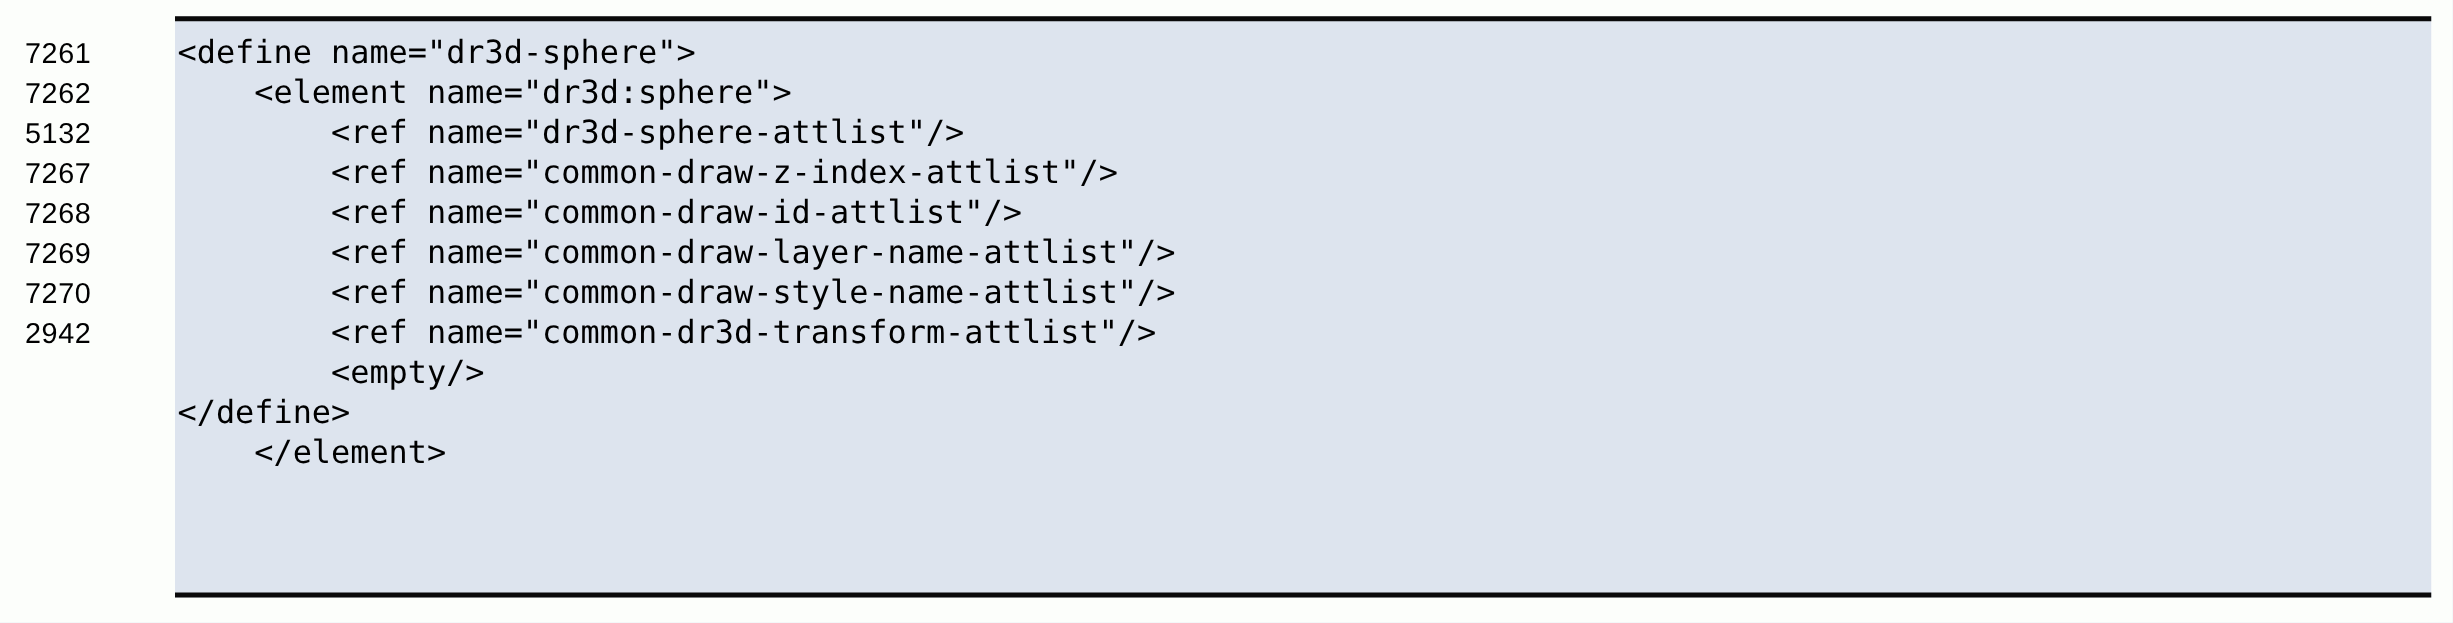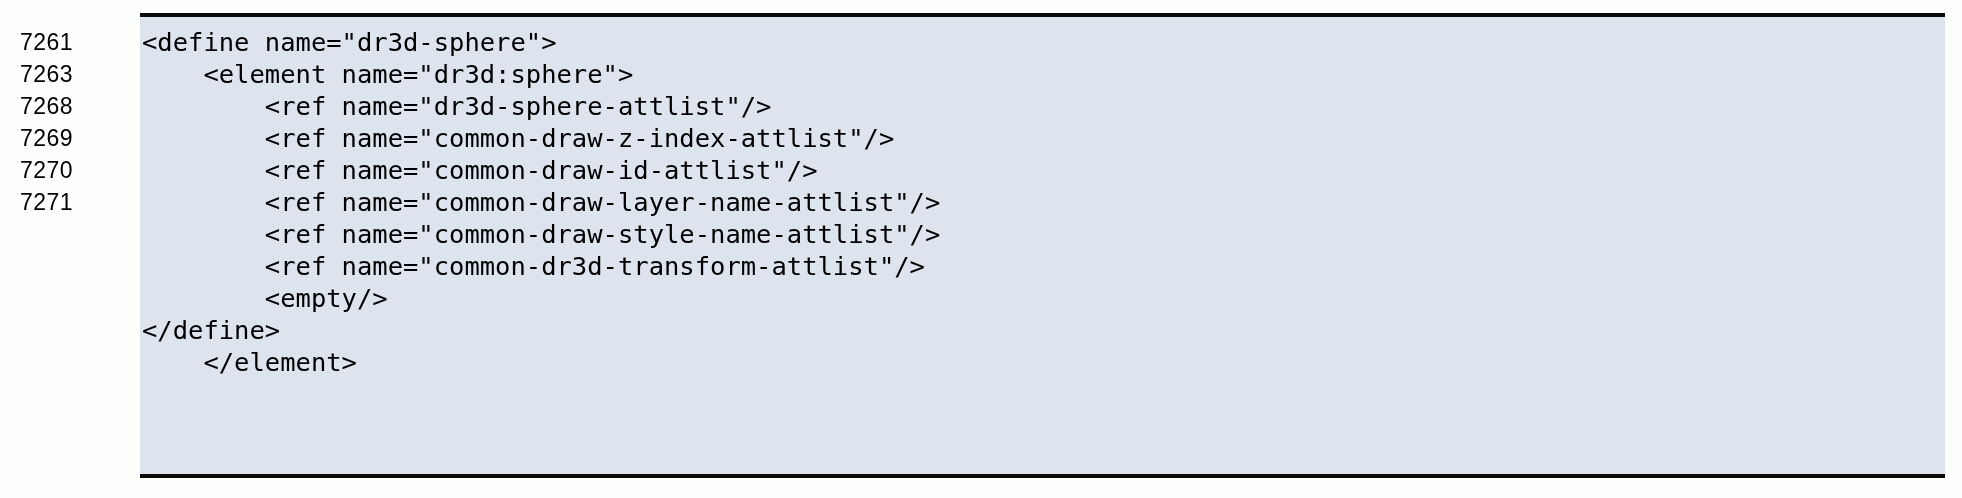--- a/index.html
+++ b/index.html
@@ -73,25 +73,27 @@
     letter-spacing: 0px;
   }
 </style>
 </head>
 <body>
 
 <div id="page">
 
   <div id="gutter">
     <span class="lineno">7261</span>
-    <span class="lineno">7263</span>
+    <span class="lineno">7262</span>
+    <span class="lineno">5132</span>
+    <span class="lineno">7267</span>
     <span class="lineno">7268</span>
     <span class="lineno">7269</span>
     <span class="lineno">7270</span>
-    <span class="lineno">7271</span>
+    <span class="lineno">2942</span>
   </div>
 
   <div id="codeblock">
     <div id="codelines">
       <span class="codeline">&lt;define name="dr3d-sphere"&gt;</span>
       <span class="codeline">    &lt;element name="dr3d:sphere"&gt;</span>
       <span class="codeline">        &lt;ref name="dr3d-sphere-attlist"/&gt;</span>
       <span class="codeline">        &lt;ref name="common-draw-z-index-attlist"/&gt;</span>
       <span class="codeline">        &lt;ref name="common-draw-id-attlist"/&gt;</span>
       <span class="codeline">        &lt;ref name="common-draw-layer-name-attlist"/&gt;</span>

